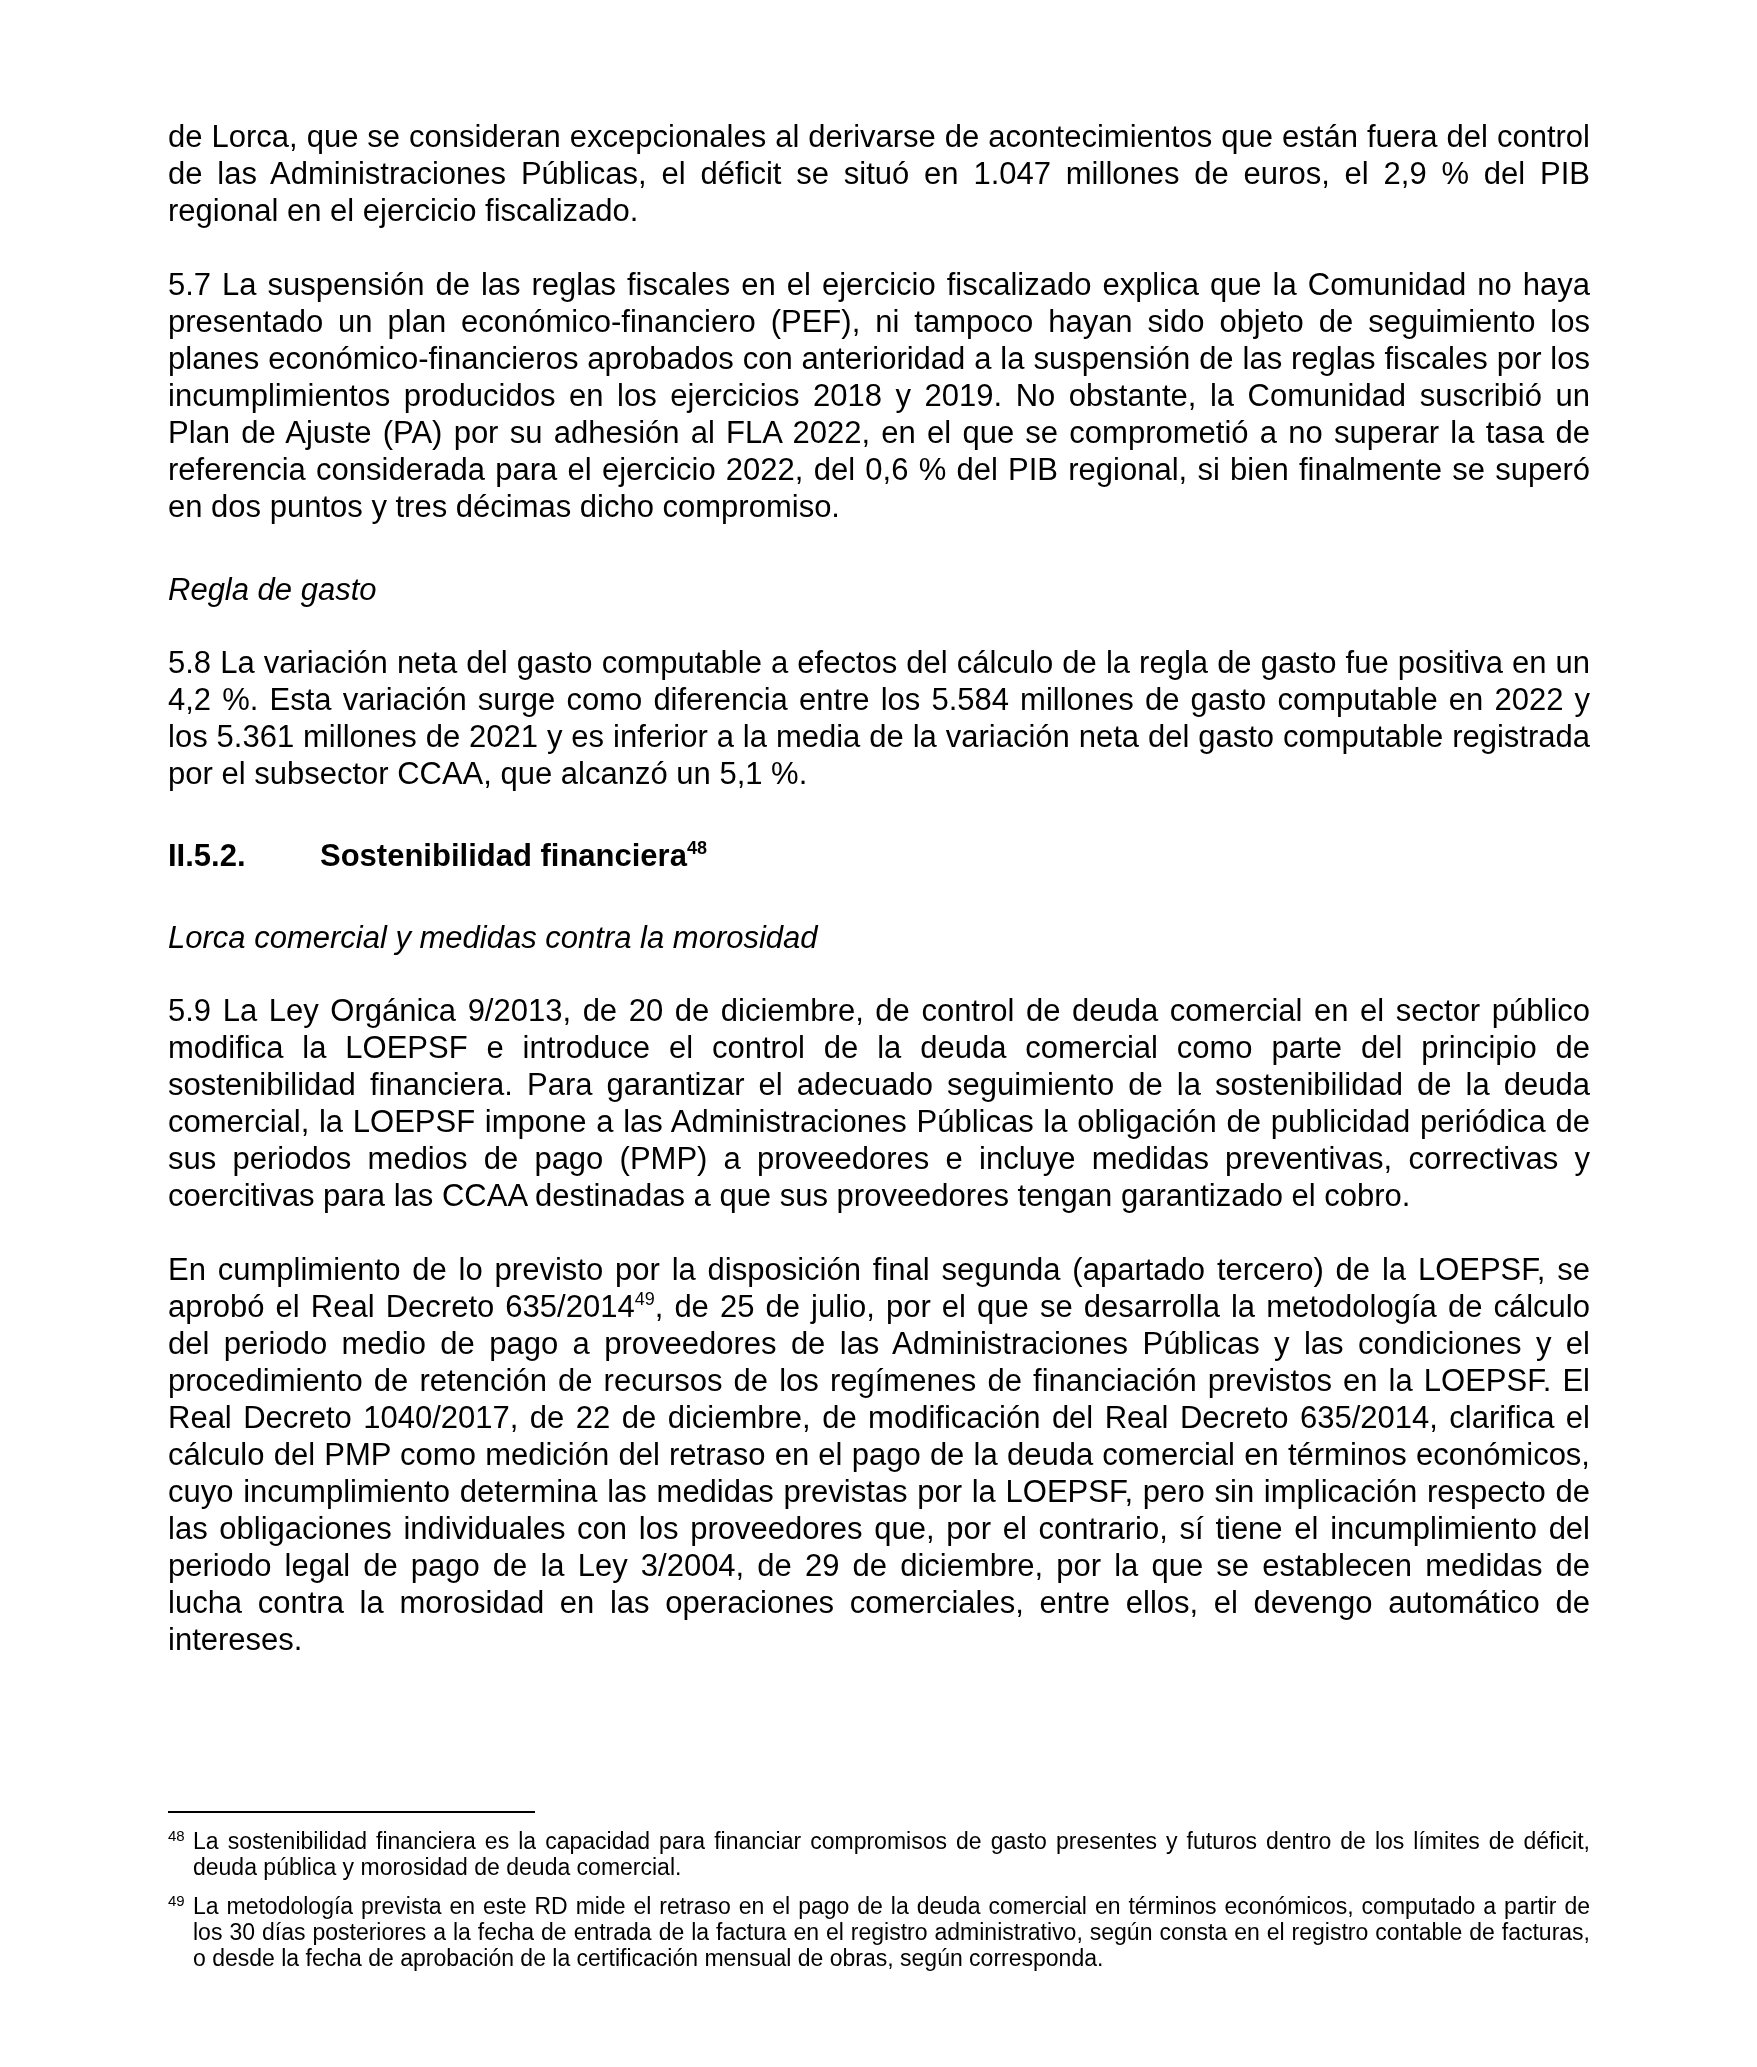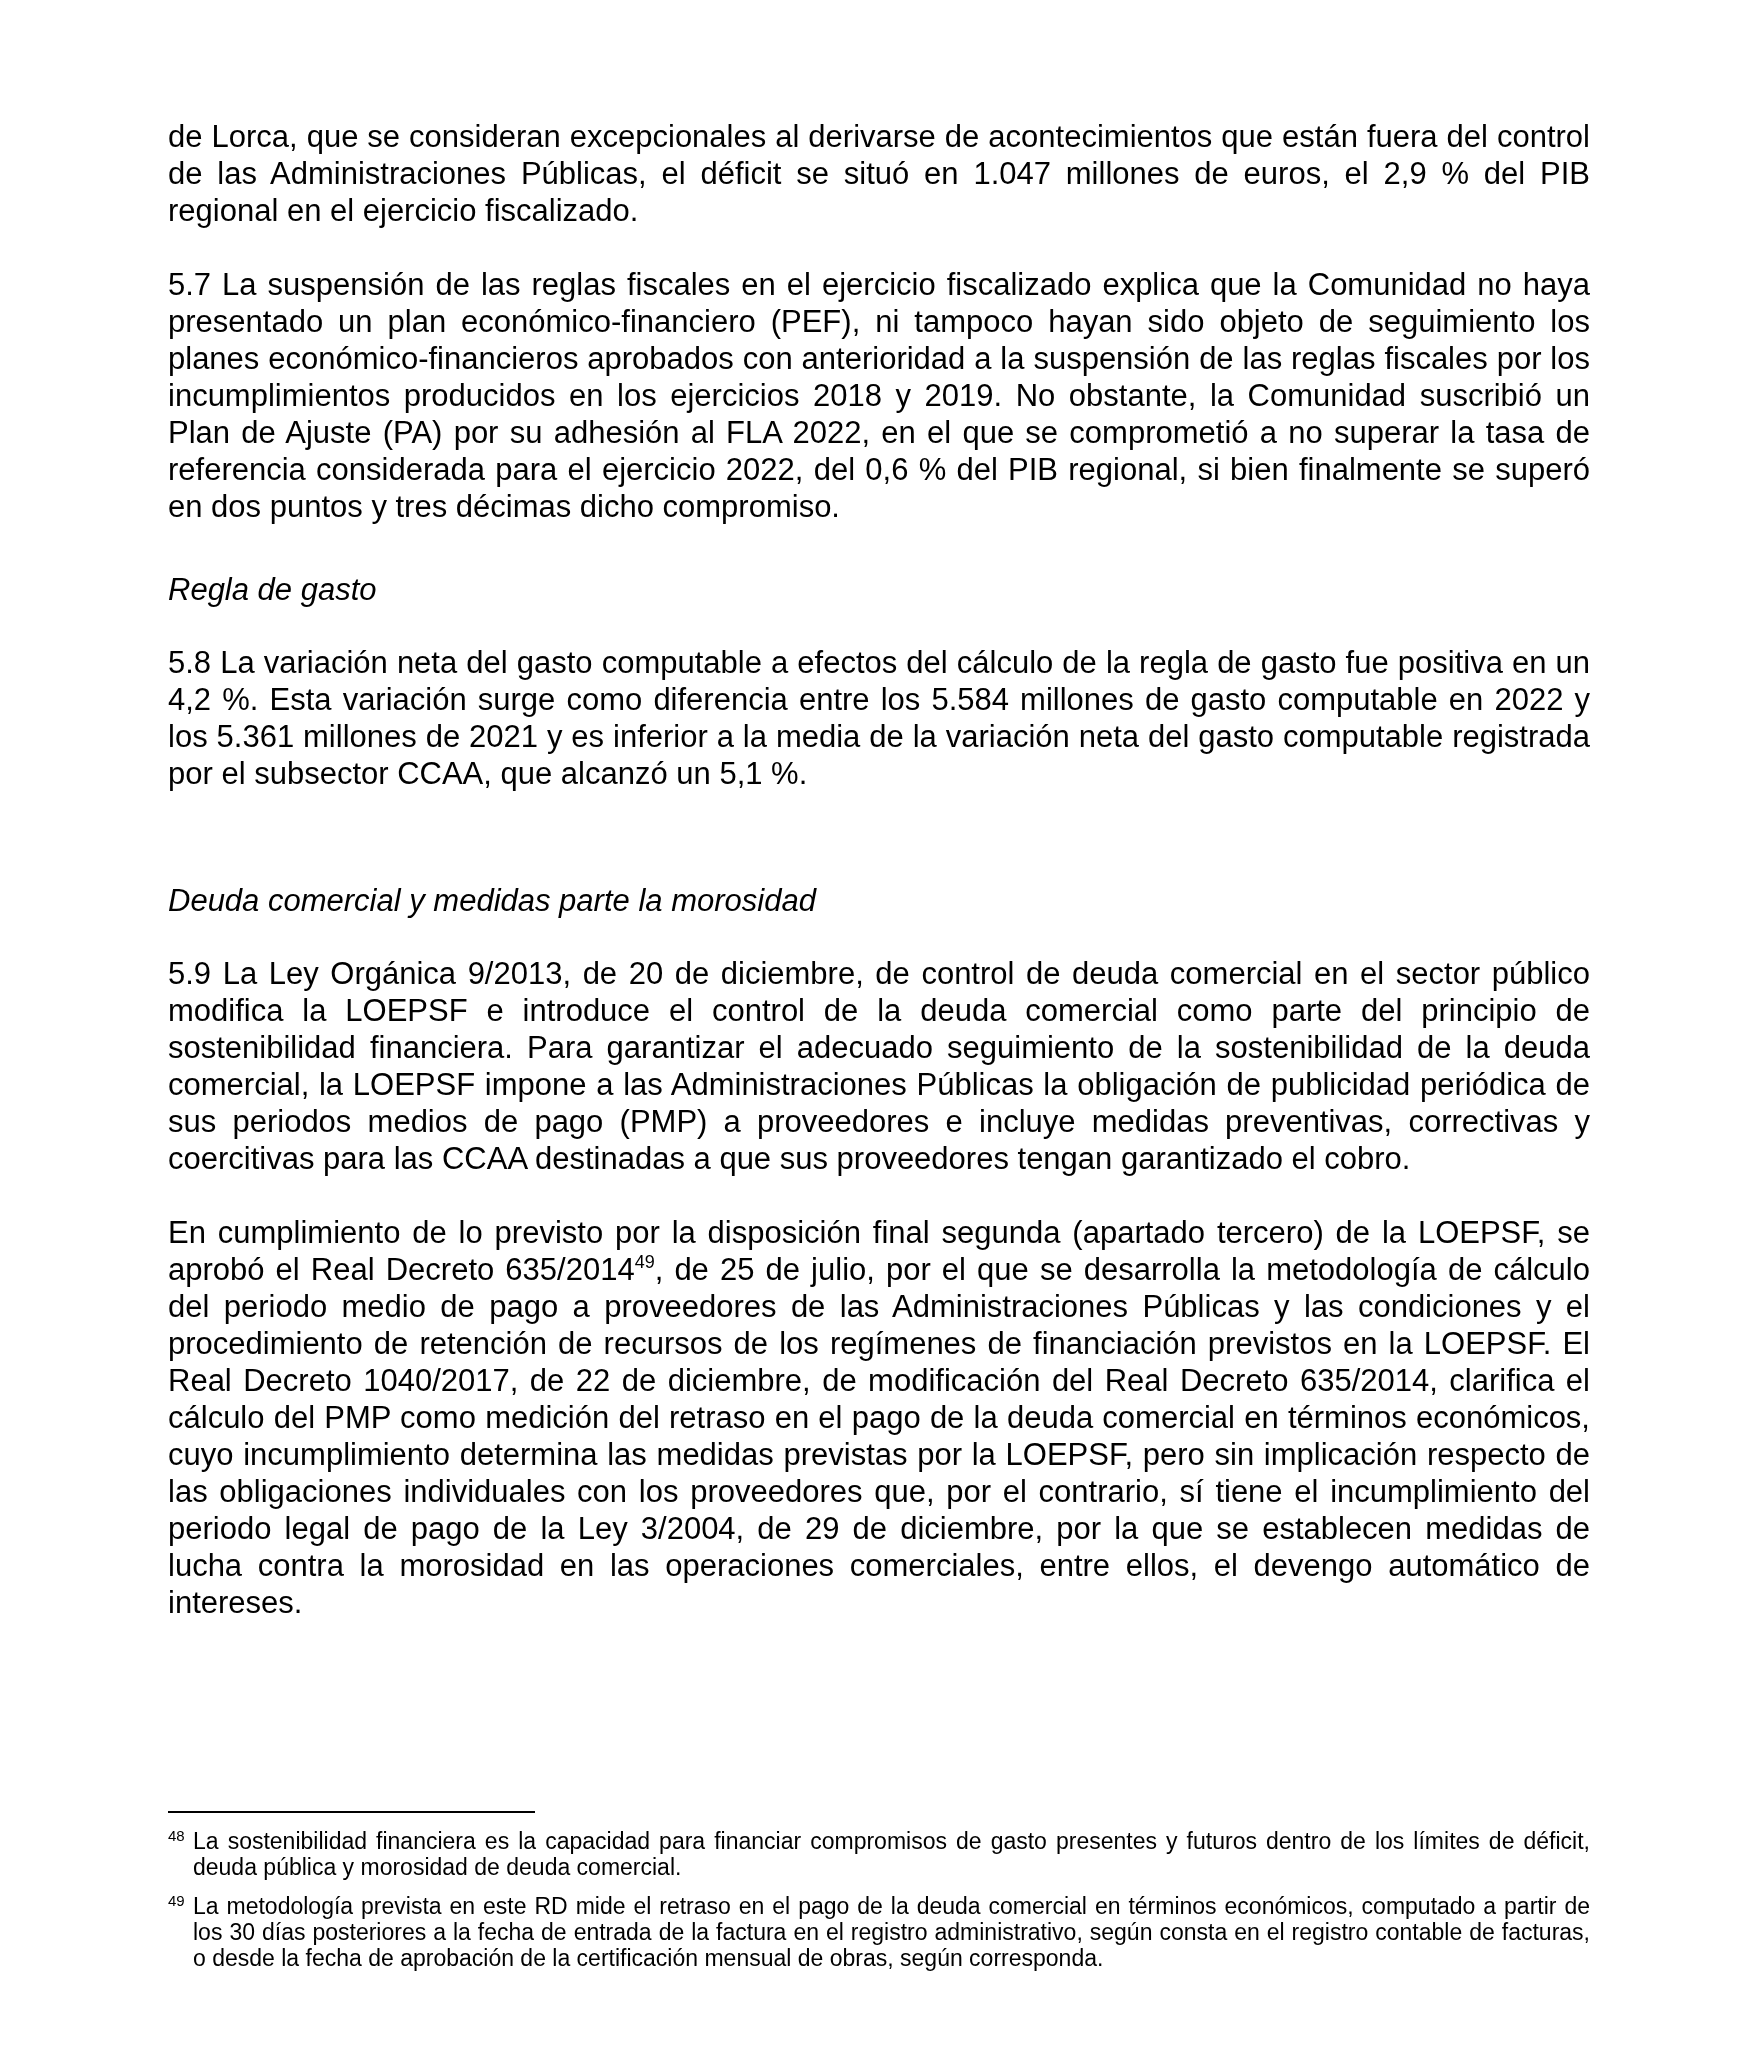--- a/index.html
+++ b/index.html
@@ -100,24 +100,28 @@
   <div class="gap-head"></div>
 
   <h3 class="sub-heading">Regla de gasto</h3>
 
   <div class="gap-head" style="height:36px"></div>
 
   <p class="para"><span class="num">5.8</span><span> La variación neta del gasto computable a efectos del cálculo de la regla de gasto fue positiva en un 4,2 %. Esta variación surge como diferencia entre los 5.584 millones de gasto computable en 2022 y los 5.361 millones de 2021 y es inferior a la media de la variación neta del gasto computable registrada por el subsector CCAA, que alcanzó un 5,1 %.</span></p>
 
   <div class="gap-head" style="height:45px"></div>
 
+  <h2 class="section-heading">
+    <span class="sec-num">II.5.2.</span>
+    <span><span>Sostenibilidad financiera</span><sup class="fn">48</sup></span>
+  </h2>
 
   <div class="gap-head" style="height:45px"></div>
 
-  <h3 class="sub-heading">Deuda comercial y medidas parte la morosidad</h3>
+  <h3 class="sub-heading">Lorca comercial y medidas contra la morosidad</h3>
 
   <div class="gap-head" style="height:36px"></div>
 
   <p class="para"><span class="num">5.9</span><span> La Ley Orgánica 9/2013, de 20 de diciembre, de control de deuda comercial en el sector público modifica la LOEPSF e introduce el control de la deuda comercial como parte del principio de sostenibilidad financiera. Para garantizar el adecuado seguimiento de la sostenibilidad de la deuda comercial, la LOEPSF impone a las Administraciones Públicas la obligación de publicidad periódica de sus periodos medios de pago (PMP) a proveedores e incluye medidas preventivas, correctivas y coercitivas para las CCAA destinadas a que sus proveedores tengan garantizado el cobro.</span></p>
 
   <div class="gap-para"></div>
 
   <p class="para"><span>En cumplimiento de lo previsto por la disposición final segunda (apartado tercero) de la LOEPSF, se aprobó el Real Decreto 635/2014</span><sup class="fn">49</sup><span>, de 25 de julio, por el que se desarrolla la metodología de cálculo del periodo medio de pago a proveedores de las Administraciones Públicas y las condiciones y el procedimiento de retención de recursos de los regímenes de financiación previstos en la LOEPSF. El Real Decreto 1040/2017, de 22 de diciembre, de modificación del Real Decreto 635/2014, clarifica el cálculo del PMP como medición del retraso en el pago de la deuda comercial en términos económicos, cuyo incumplimiento determina las medidas previstas por la LOEPSF, pero sin implicación respecto de las obligaciones individuales con los proveedores que, por el contrario, sí tiene el incumplimiento del periodo legal de pago de la Ley 3/2004, de 29 de diciembre, por la que se establecen medidas de lucha contra la morosidad en las operaciones comerciales, entre ellos, el devengo automático de intereses.</span></p>
 
 </div>

